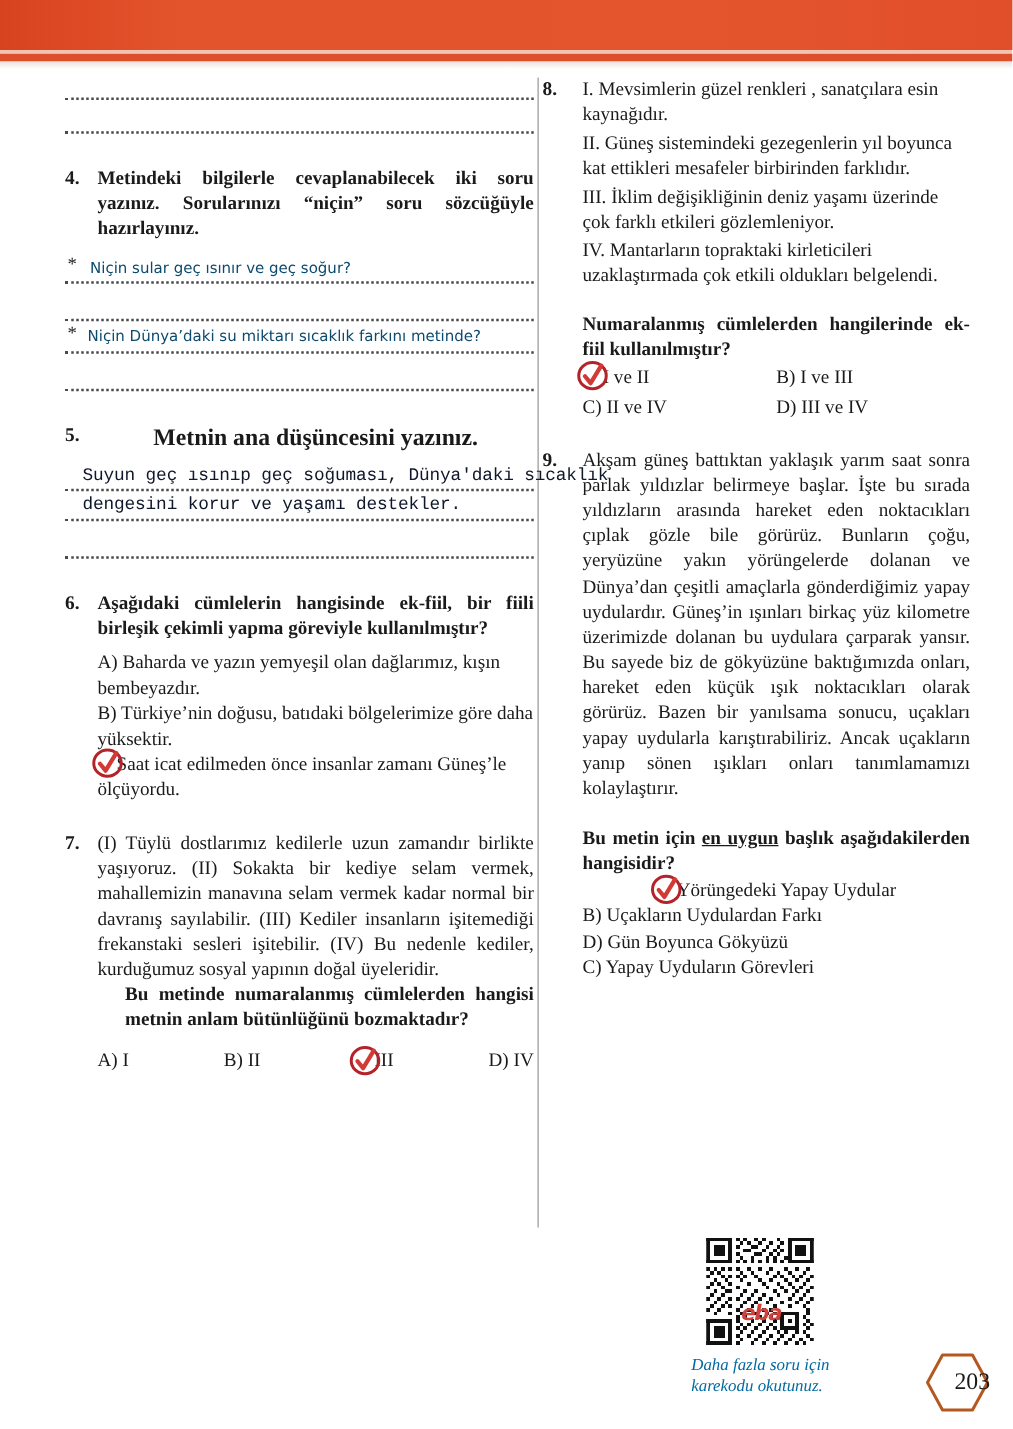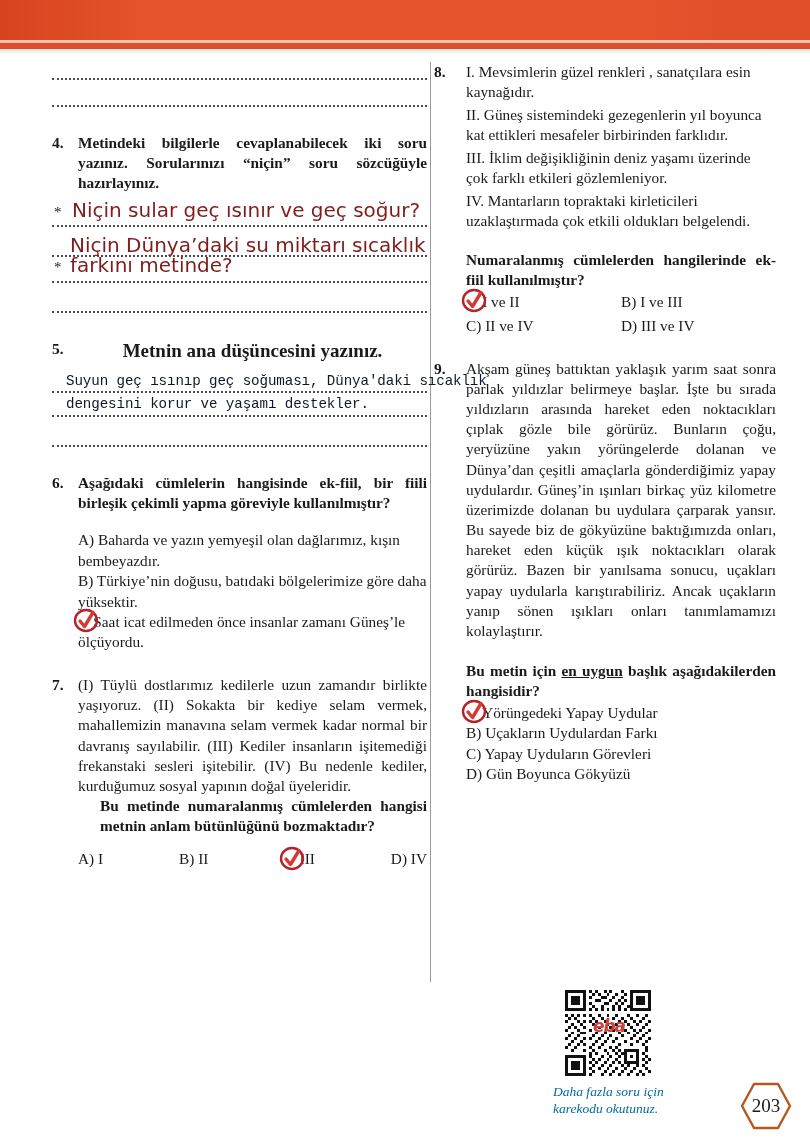--- a/index.html
+++ b/index.html
@@ -172,22 +172,22 @@
   }
   .star {
     position: absolute;
     left: -14px;
     bottom: 1px;
     font-size: 15px;
     color: #222;
   }
   .hand-line-1 {
     font-family: "DejaVu Sans", sans-serif;
-    color: #7f1d1d;
-    font-size: 20px;
+    color: #0c4a6e;
+    font-size: 12px;
     line-height: 1.0;
     position: absolute;
     left: 6px;
   }
 
   
   .qr-wrap {
     position: absolute;
     left: 565px;
     top: 990px;
@@ -207,21 +207,21 @@
     line-height: 1.28;
     color: #0369a1;
     margin-top: 7px;
     white-space: nowrap;
     text-align: left;
     margin-left: -12px;
   }
   .eba-logo {
     position: absolute;
     left: 22px;
-    top: 26px;
+    top: 51px;
     width: 44px;
     height: 20px;
     color: #d0413b;
     font-family: "DejaVu Sans", sans-serif;
     font-style: italic;
     font-weight: bold;
     font-size: 17px;
     line-height: 20px;
     text-align: center;
     letter-spacing: -1px;
@@ -233,21 +233,21 @@
     top: 1082px;
     width: 52px;
     height: 48px;
   }
   .page-num-text {
     position: absolute;
     left: 0; top: 0;
     width: 52px;
     height: 48px;
     line-height: 48px;
-    text-align: center;
+    text-align: right;
     font-family: "Liberation Serif", serif;
     font-size: 19px;
     color: #1a1a1a;
   }
 </style>
 </head>
 <body>
 
 <div class="header-band">
   <div class="header-band-inner"></div>
@@ -309,21 +309,21 @@
     <div class="dotline"></div>
     <div class="dot-gap-b"></div>
     <div class="dotline"></div>
   </div>
 
   <div class="q-block" style="margin-top:26px;">
     <div class="q-num">6.</div>
     <div class="q-body">
       <p class="q-stem">Aşağıdaki cümlelerin hangisinde ek-fiil, bir fiili birleşik çekimli yapma göreviyle kullanılmıştır?</p>
 
-      <p class="opt" style="margin-top:17px;">
+      <p class="opt" style="margin-top:7px;">
         <span>A)</span>
         <span>Baharda ve yazın yemyeşil olan dağlarımız, kışın bembeyazdır.</span>
       </p>
       <p class="opt">
         <span>B)</span>
         <span>Türkiye’nin doğusu, batıdaki bölgelerimize göre daha yüksektir.</span>
       </p>
       <p class="opt">
         <span class="marked">
           <span class="mark-letter">C)</span>
@@ -409,40 +409,40 @@
 
   <div class="q-block" style="margin-top:22px;">
     <div class="q-num-r">9.</div>
     <div class="q-body">
       <p class="q-para">Akşam güneş battıktan yaklaşık yarım saat sonra parlak yıldızlar belirmeye başlar. İşte bu sırada yıldızların arasında hareket eden noktacıkları çıplak gözle bile görürüz. Bunların çoğu, yeryüzüne yakın yörüngelerde dolanan ve Dünya’dan çeşitli amaçlarla gönderdiğimiz yapay uydulardır. Güneş’in ışınları birkaç yüz kilometre üzerimizde dolanan bu uydulara çarparak yansır. Bu sayede biz de gökyüzüne baktığımızda onları, hareket eden küçük ışık noktacıkları olarak görürüz. Bazen bir yanılsama sonucu, uçakları yapay uydularla karıştırabiliriz. Ancak uçakların yanıp sönen ışıkları onları tanımlamamızı kolaylaştırır.</p>
 
       <p class="q-stem" style="margin-top:20px;">
         <span>Bu metin için </span><span style="text-decoration:underline;">en uygun</span><span> başlık aşağıdakilerden hangisidir?</span>
       </p>
 
-      <p class="opt" style="margin-top:2px;">
+      <p class="opt" style="margin-top:2px;text-align:center;">
         <span class="marked">
           <span class="mark-letter">A)</span>
           <svg class="mark-svg" viewBox="0 0 27 25">
             <ellipse cx="13" cy="12.5" rx="11" ry="10.5" fill="none" stroke="#b5232a" stroke-width="2.4"></ellipse>
             <path d="M7 13 L11.5 18.5 L20 4.5" fill="none" stroke="#d23a36" stroke-width="3.4" stroke-linecap="round" stroke-linejoin="round"></path>
           </svg>
         </span><span>Yörüngedeki Yapay Uydular</span>
       </p>
       <p class="opt">
         <span>B)</span>
         <span>Uçakların Uydulardan Farkı</span>
       </p>
       <p class="opt">
+        <span>D)</span>
+        <span>Gün Boyunca Gökyüzü</span>
+      </p>
+      <p class="opt">
         <span>C)</span>
         <span>Yapay Uyduların Görevleri</span>
-      </p>
-      <p class="opt">
-        <span>D)</span>
-        <span>Gün Boyunca Gökyüzü</span>
       </p>
     </div>
   </div>
 </div>
 
 <div class="qr-wrap">
   <div class="qr-canvas">
     <svg width="86" height="86" viewBox="0 0 29 29" shape-rendering="crispEdges">
       <rect width="29" height="29" fill="#ffffff"></rect>
       <g fill="#111111">

